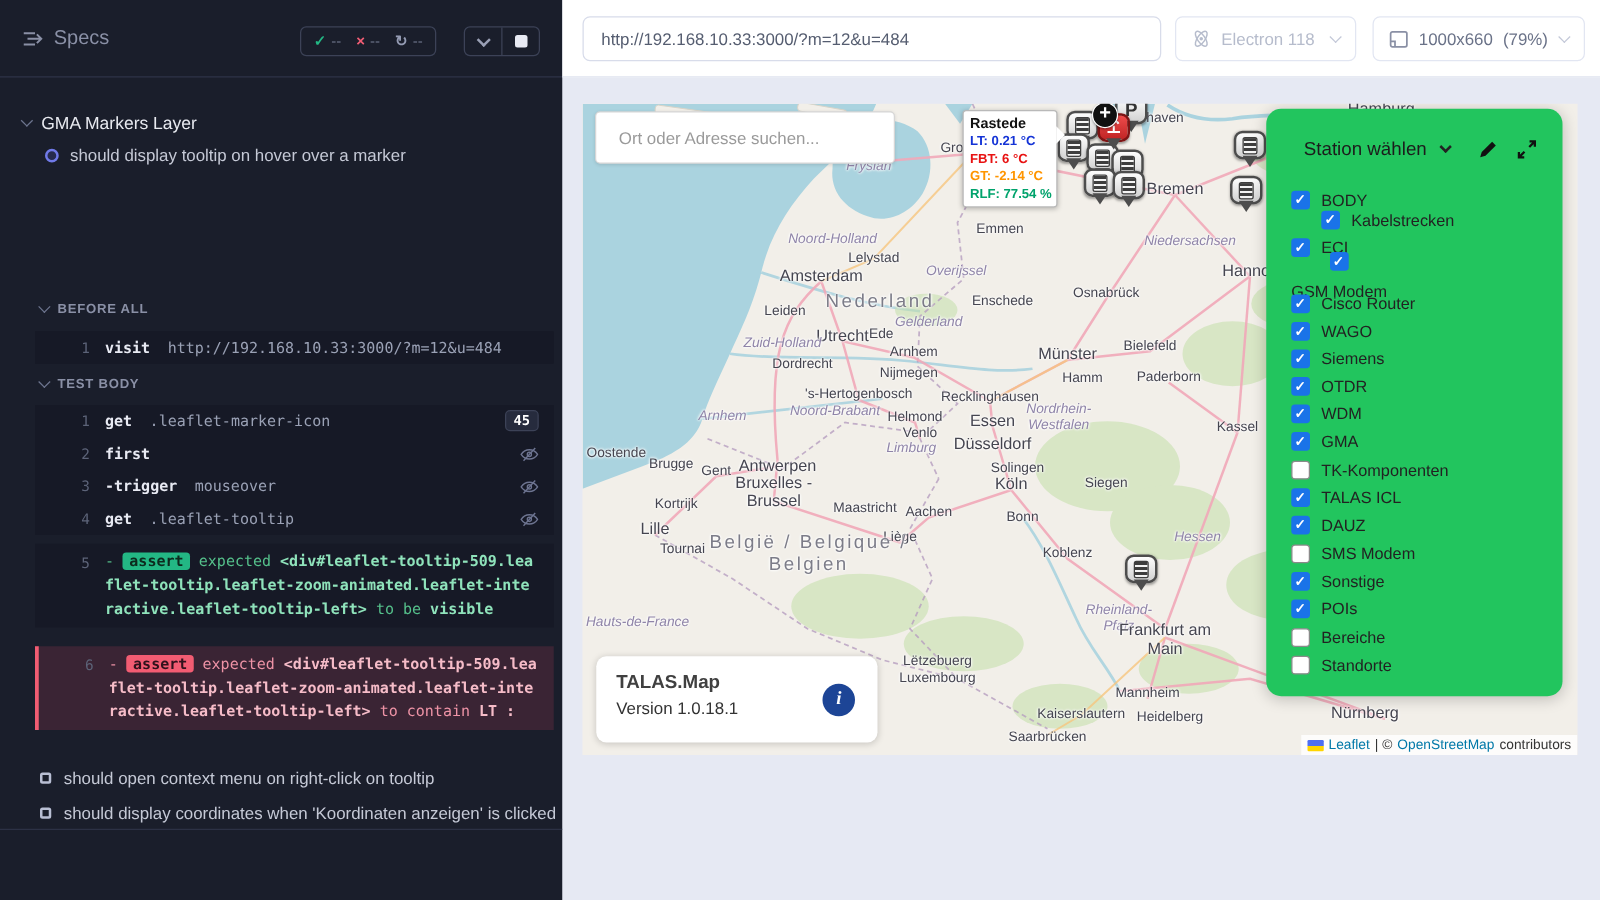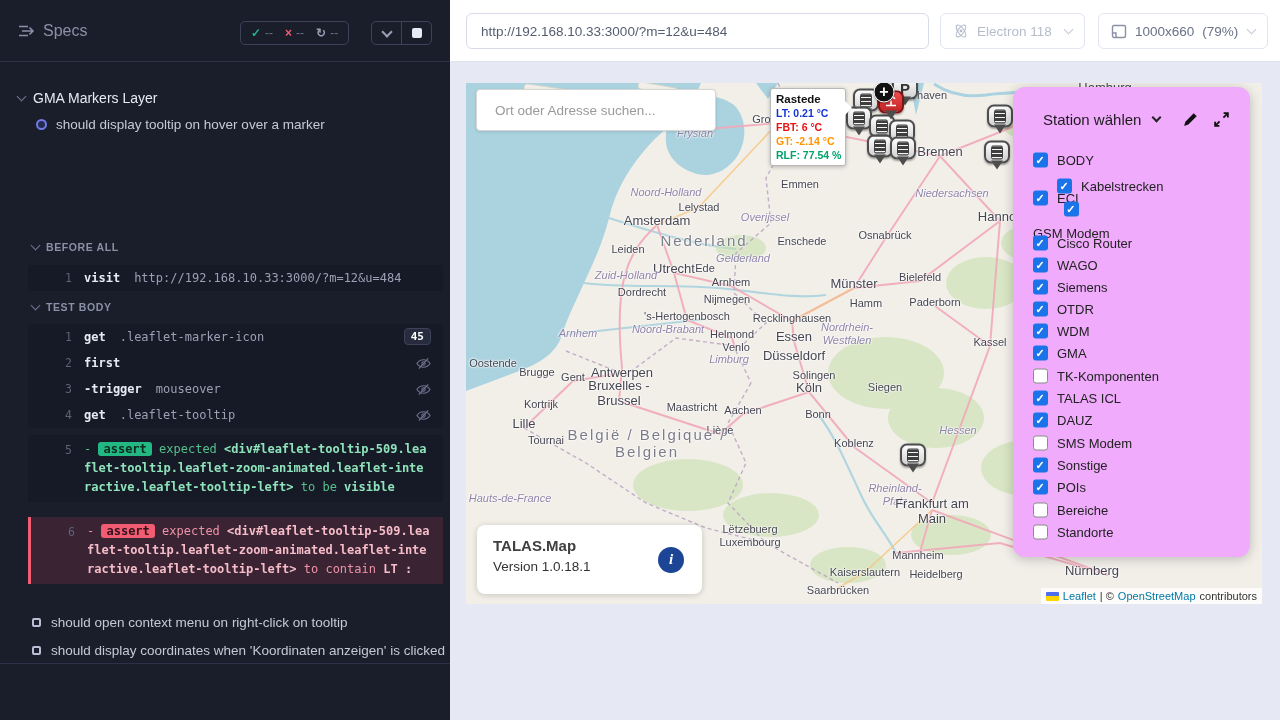--- a/index.html
+++ b/index.html
@@ -124,21 +124,21 @@
     display:flex; align-items:center; padding:0 18px; font-size:13.5px; color:#9a9a9a; z-index:9; }
 
   .versionbox { position:absolute; left:11px; top:442px; width:225px; height:69px; background:#fff;
     border-radius:8px; box-shadow:0 1px 6px rgba(0,0,0,.18); padding:12px 16px; z-index:9; }
   .versionbox .vt { font-weight:bold; font-size:15px; color:#404040; }
   .versionbox .vv { font-size:13.5px; color:#333; margin-top:5px; }
   .infoc { position:absolute; right:18px; top:22px; width:26px; height:26px; border-radius:50%;
     background:#1d4596; color:#fff; font-family:"Liberation Serif", serif; font-style:italic;
     font-weight:bold; font-size:15px; text-align:center; line-height:25px; }
 
-  .stationpanel { position:absolute; left:547px; top:4px; width:237px; height:470px; background:#f0abfc;
+  .stationpanel { position:absolute; left:547px; top:4px; width:237px; height:470px; background:#22c55e;
     border-radius:12px; box-shadow:0 2px 12px rgba(0,0,0,.22); z-index:10; }
   .sphead { position:absolute; left:0; top:24px; width:100%; padding:0 20px 0 30px;
     display:flex; align-items:center; font-size:15px; color:#1c1c1c; }
   .sphead .spchev { width:7px; height:7px; border-right:2px solid #222; border-bottom:2px solid #222;
     transform:rotate(45deg); margin:-4px 0 0 12px; }
   .sphead .tools { margin-left:auto; display:flex; gap:14px; align-items:center; }
   .sprow { position:absolute; left:20px; display:flex; align-items:center; gap:9px; font-size:13px;
     color:#222; transform:translateY(-50%); }
   .sprow.sub { left:44px; }
   .cbx { width:15px; height:15px; border-radius:3px; flex:none; position:relative; }
@@ -527,21 +527,21 @@
                 <path d="M6 14H2v-4M2 14l4.2-4.2"></path>
               </g>
             </svg>
           </span>
         </div>
         <div id="station-items">
             <div class="sprow" style="top: 73px;">
               <span class="cbx on"></span>
               <span>BODY</span>
             </div>
-            <div class="sprow sub" style="top: 99px;">
+            <div class="sprow sub" style="top: 89px;">
               <span class="cbx on"></span>
               <span>Kabelstrecken</span>
             </div>
             <div class="sprow" style="top: 111px;">
               <span class="cbx on"></span>
               <span>ECI</span>
             </div>
             <div class="sprow" style="top: 134px; flex-direction: column;">
               <span class="cbx on"></span>
               <span>GSM Modem</span>

